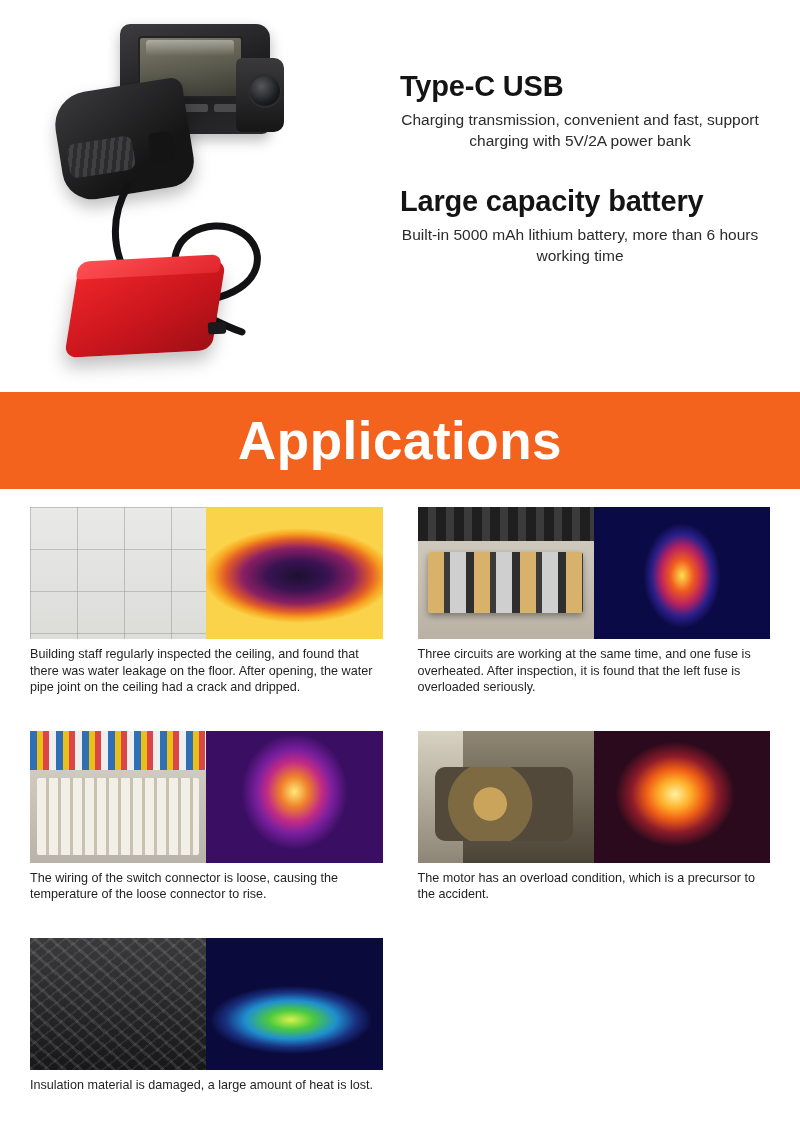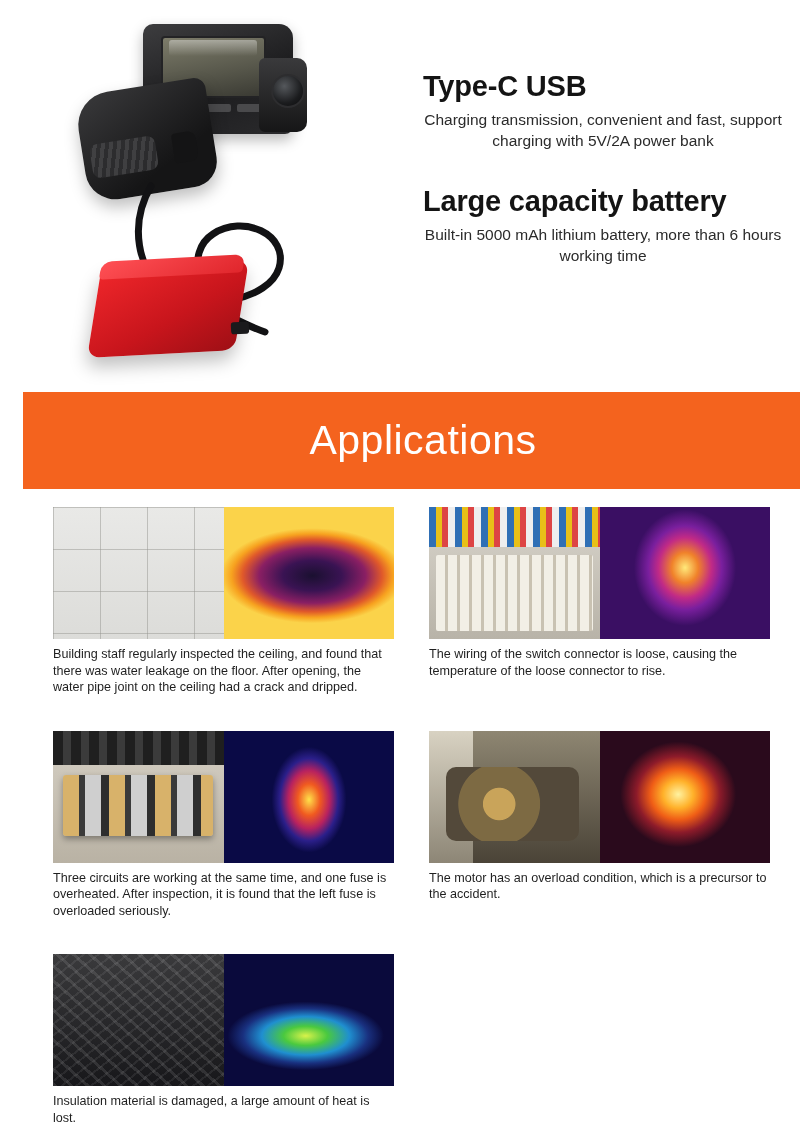--- a/index.html
+++ b/index.html
@@ -5,21 +5,21 @@
   * { box-sizing: border-box; margin: 0; padding: 0; }
   html, body {
     width: 800px;
     height: 1132px;
     background: #ffffff;
     font-family: "Liberation Sans", sans-serif;
     color: #1a1a1a;
     overflow: hidden;
   }
 
-  .page { position: relative; width: 800px; height: 1132px; background: #fff; padding-left: 23px; }
+  .page { position: relative; width: 800px; height: 1132px; background: #fff; }
 
   
   .top-section {
     position: relative;
     width: 800px;
     height: 392px;
     display: flex;
     background: #ffffff;
   }
 
@@ -159,22 +159,22 @@
   .banner {
     width: 800px;
     height: 97px;
     background: #f4631e;
     display: flex;
     align-items: center;
     justify-content: center;
   }
   .banner-title {
     color: #ffffff;
-    font-size: 41px;
-    font-weight: normal;
+    font-size: 53px;
+    font-weight: bold;
     letter-spacing: .5px;
   }
 
   
   .apps {
     padding: 18px 30px 10px 30px;
     display: grid;
     grid-template-columns: 1fr 1fr;
     column-gap: 28px;
     row-gap: 10px;
@@ -358,32 +358,32 @@
     <div class="app-card">
       <div class="app-images">
         <div class="half ph-ceiling"></div>
         <div class="half th-leak"></div>
       </div>
       <p class="app-caption">Building staff regularly inspected the ceiling, and found that there was water leakage on the floor. After opening, the water pipe joint on the ceiling had a crack and dripped.</p>
     </div>
 
     <div class="app-card">
       <div class="app-images">
+        <div class="half ph-fuse"></div>
+        <div class="half th-fuse"></div>
+      </div>
+      <p class="app-caption">Three circuits are working at the same time, and one fuse is overheated. After inspection, it is found that the left fuse is overloaded seriously.</p>
+    </div>
+
+    <div class="app-card">
+      <div class="app-images">
         <div class="half ph-panel"></div>
         <div class="half th-panel"></div>
       </div>
       <p class="app-caption">The wiring of the switch connector is loose, causing the temperature of the loose connector to rise.</p>
-    </div>
-
-    <div class="app-card">
-      <div class="app-images">
-        <div class="half ph-fuse"></div>
-        <div class="half th-fuse"></div>
-      </div>
-      <p class="app-caption">Three circuits are working at the same time, and one fuse is overheated. After inspection, it is found that the left fuse is overloaded seriously.</p>
     </div>
 
     <div class="app-card">
       <div class="app-images">
         <div class="half ph-motor"></div>
         <div class="half th-motor"></div>
       </div>
       <p class="app-caption">The motor has an overload condition, which is a precursor to the accident.</p>
     </div>
 

